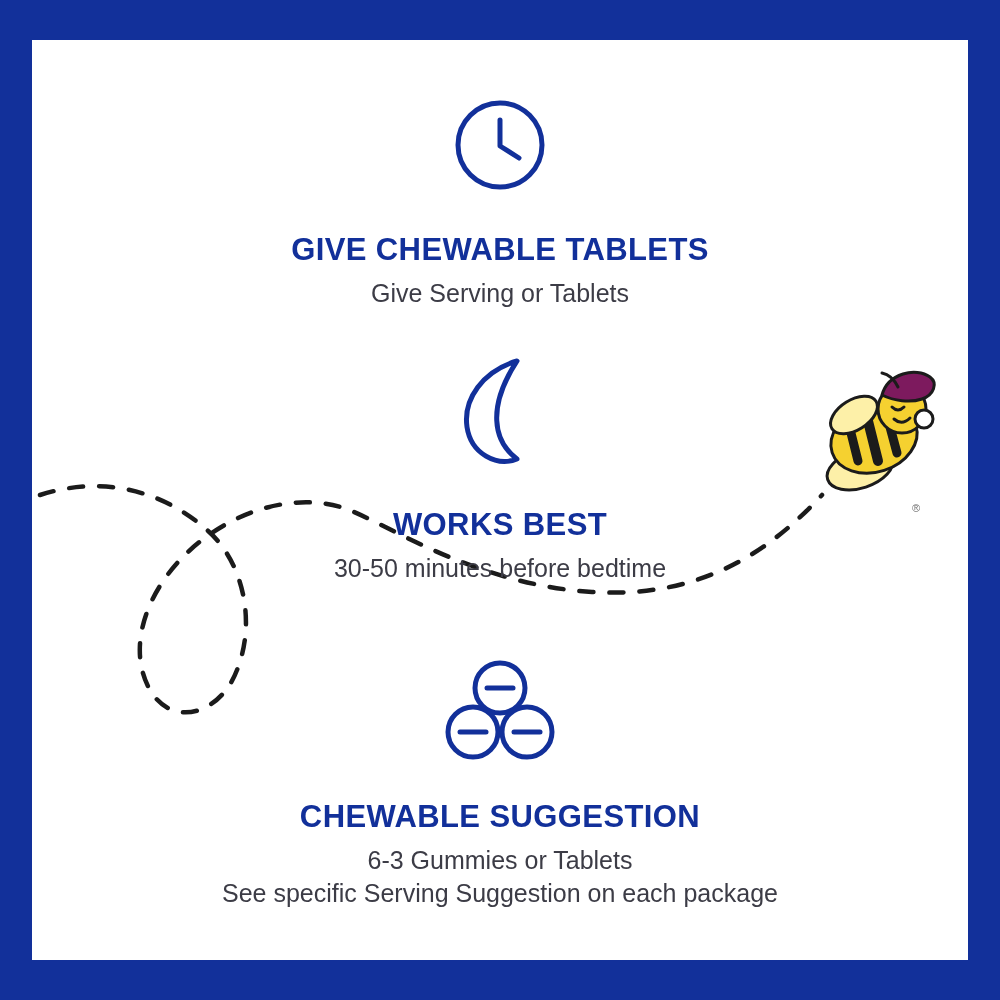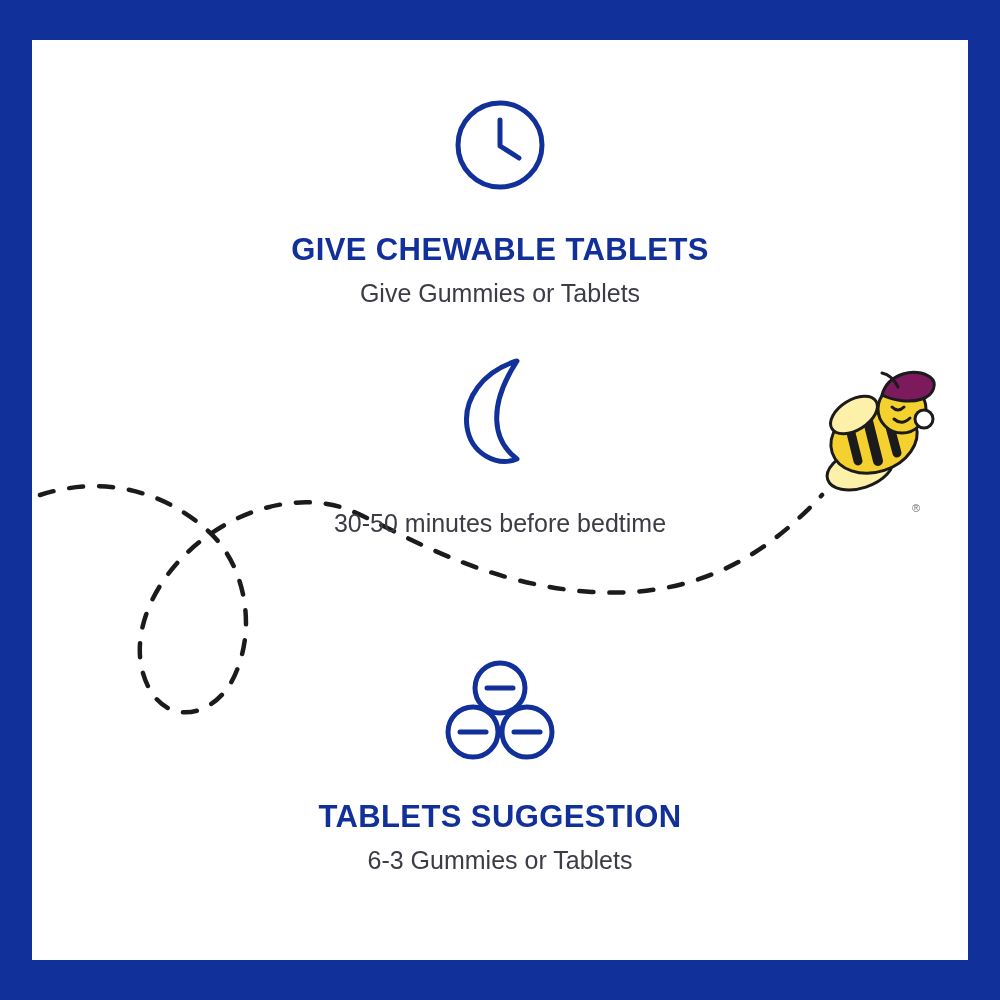--- a/index.html
+++ b/index.html
@@ -119,46 +119,48 @@
     </svg>
 
     <div class="block" id="block-clock">
       <span class="icon-wrap">
         <svg width="94" height="94" viewBox="0 0 94 94">
           <circle cx="47" cy="47" r="42" fill="none" stroke="#12309a" stroke-width="5"></circle>
           <path d="M47 22 L47 48 L66 60" fill="none" stroke="#12309a" stroke-width="5" stroke-linecap="round" stroke-linejoin="round"></path>
         </svg>
       </span>
       <p class="block-title">GIVE CHEWABLE TABLETS</p>
-      <p class="block-sub">Give Gummies or Tablets</p>
+      <p class="block-sub">Give Serving or Tablets</p>
     </div>
 
     <div class="block" id="block-moon">
       <span class="icon-wrap">
         <svg width="94" height="112" viewBox="0 0 94 112">
           <path d="M64 6 C 30 16, 10 44, 14 72 C 18 99, 44 112, 64 104
                    C 40 86, 34 52, 64 6 Z" fill="none" stroke="#12309a" stroke-width="5" stroke-linejoin="round"></path>
         </svg>
       </span>
+      <p class="block-title">WORKS BEST</p>
       <p class="block-sub">30-50 minutes before bedtime</p>
     </div>
 
     <div class="block" id="block-tablets">
       <span class="icon-wrap">
         <svg width="110" height="104" viewBox="0 0 110 104">
           <circle cx="55" cy="30" r="25" fill="none" stroke="#12309a" stroke-width="5"></circle>
           <line x1="42" y1="30" x2="68" y2="30" stroke="#12309a" stroke-width="5" stroke-linecap="round"></line>
           <circle cx="28" cy="74" r="25" fill="none" stroke="#12309a" stroke-width="5"></circle>
           <line x1="15" y1="74" x2="41" y2="74" stroke="#12309a" stroke-width="5" stroke-linecap="round"></line>
           <circle cx="82" cy="74" r="25" fill="none" stroke="#12309a" stroke-width="5"></circle>
           <line x1="69" y1="74" x2="95" y2="74" stroke="#12309a" stroke-width="5" stroke-linecap="round"></line>
         </svg>
       </span>
-      <p class="block-title">TABLETS SUGGESTION</p>
+      <p class="block-title">CHEWABLE SUGGESTION</p>
       <p class="block-sub">6-3 Gummies or Tablets</p>
+      <p class="block-sub">See specific Serving Suggestion on each package</p>
     </div>
 
     <svg id="bee-mascot" viewBox="0 0 140 140">
 
       <ellipse cx="58" cy="104" rx="34" ry="19" transform="rotate(-18 58 104)" fill="#fdf0a8" stroke="#1b1b1b" stroke-width="3"></ellipse>
 
       <ellipse cx="72" cy="74" rx="44" ry="33" transform="rotate(-18 72 74)" fill="#f5d130" stroke="#1b1b1b" stroke-width="3"></ellipse>
 
       <path d="M46 56 L56 96" stroke="#1b1b1b" stroke-width="9" stroke-linecap="round"></path>
       <path d="M64 48 L76 96" stroke="#1b1b1b" stroke-width="10" stroke-linecap="round"></path>

